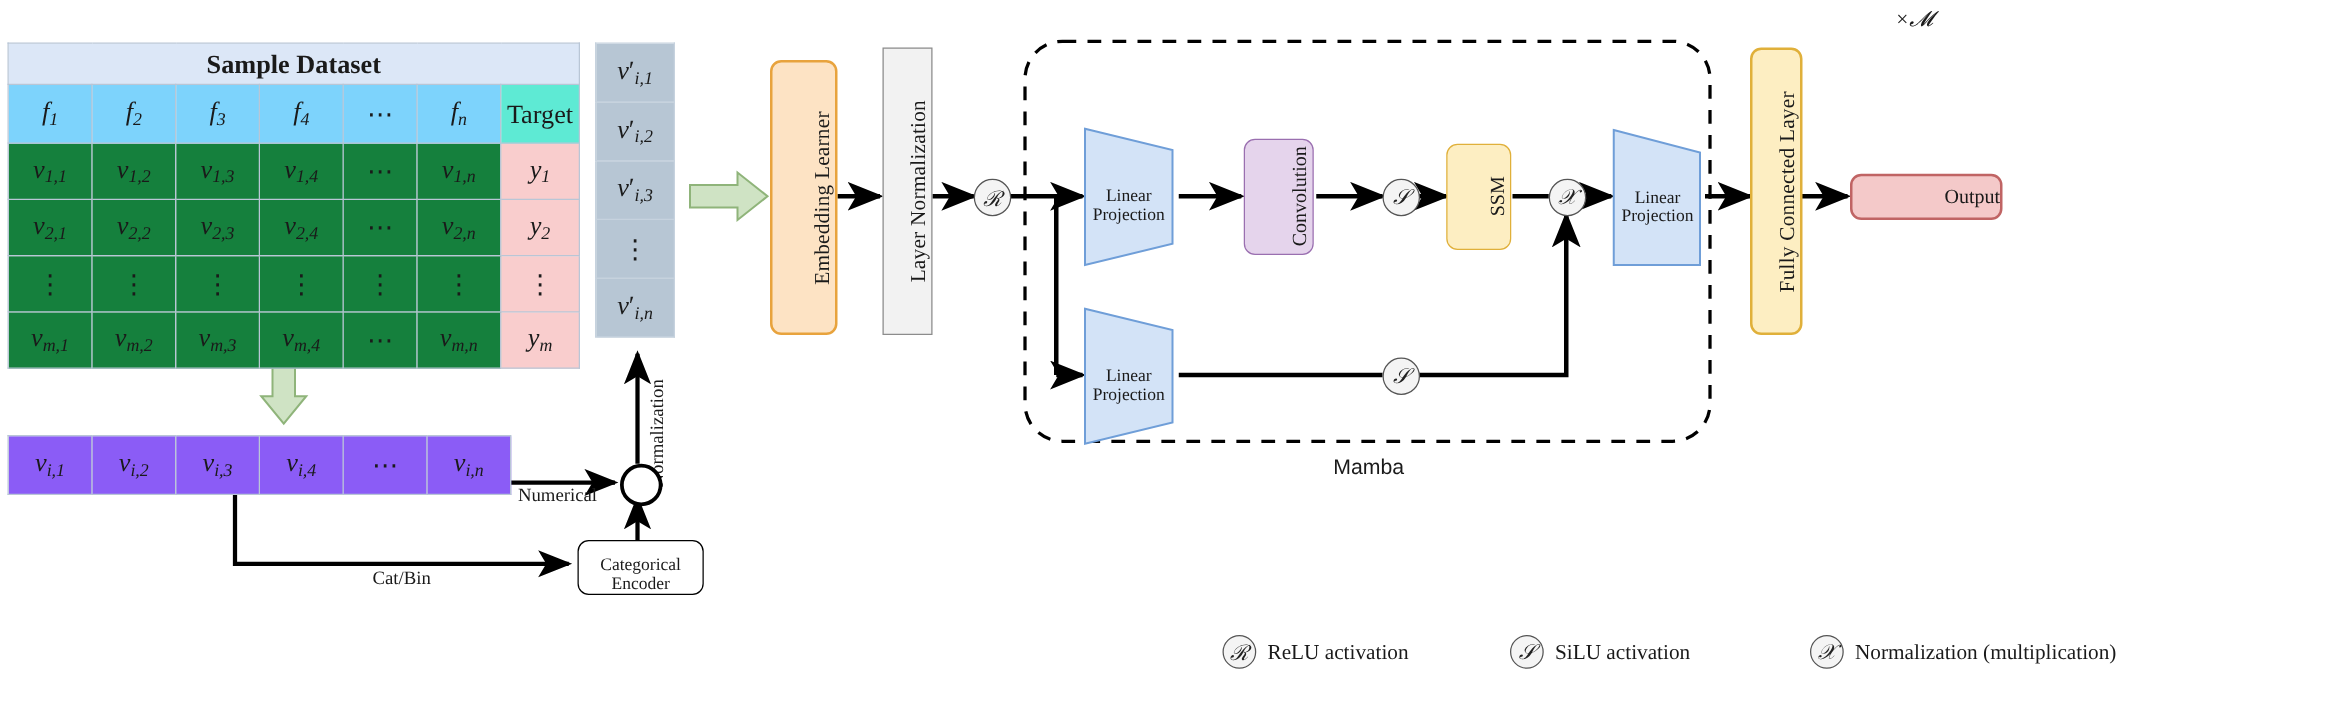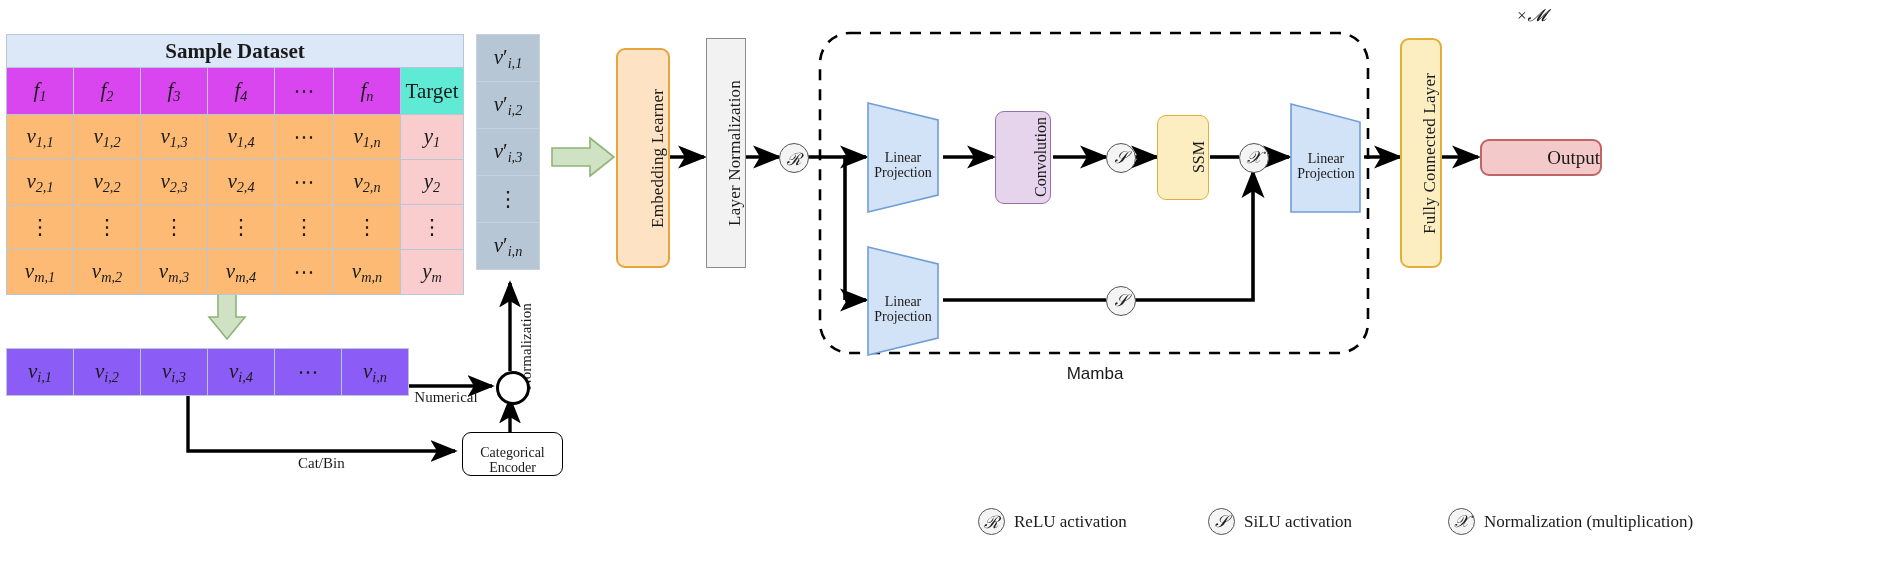--- a/index.html
+++ b/index.html
@@ -7,22 +7,22 @@
        font-family:"Liberation Serif", serif;color:#1a1a1a;}
   .abs{position:absolute;}
   .ctr{display:flex;align-items:center;justify-content:flex-end;text-align:center;}
   .vert{writing-mode:vertical-rl;transform:rotate(180deg);}
 
   
   #dataset-table{left:6px;top:34px;border-collapse:collapse;}
   #dataset-table td{border:1px solid #b9c6d6;padding:0;text-align:center;vertical-align:middle;
                     font-size:21px;height:44px;}
   .ds-title{background:#dce7f7;font-weight:bold;font-size:21px;height:32px !important;}
-  .ds-head{background:#d946ef;height:46px !important;}
-  .ds-cell{background:#fdba74;}
+  .ds-head{background:#7dd3fc;height:46px !important;}
+  .ds-cell{background:#15803d;}
   .ds-target-head{background:#5eead4;font-size:16px;}
   .ds-target{background:#f9cdcd;}
   .w-f{width:66px;}
   .w-dots{width:58px;}
   .w-t{width:62px;}
 
   
   #row-vector{left:6px;top:348px;border-collapse:collapse;}
   #row-vector td{border:1px solid #b9c6d6;background:#8b5cf6;padding:0;text-align:center;
                  vertical-align:middle;font-size:21px;height:46px;width:66px;}
@@ -249,21 +249,21 @@
 <div class="abs circ" style="left:1106px;top:286px;width:28px;height:28px;">𝒮</div>
 
 <div class="abs" style="left:1516px;top:6px;font-size:17px;font-style:italic;">×𝓜</div>
 
 <div class="abs sans" style="left:1040px;top:364px;width:110px;text-align:center;font-size:17px;">Mamba</div>
 
 <div class="abs rbox ctr" style="left:1400px;top:38px;width:42px;height:230px;background:#fdeec2;border-color:#e0b03a;">
   <span class="vert lbl-v">Fully Connected Layer</span>
 </div>
 
-<div class="abs rbox ctr" style="left:1480px;top:139px;width:122px;height:37px;background:#f4c9c9;border-color:#c06464;font-size:19px;">
+<div class="abs rbox ctr" style="left:1480px;top:139px;width:122px;height:37px;background:#f4c9c9;border-color:#c06464;font-size:16px;">
   <span>Output</span>
 </div>
 
 <div class="abs" style="left:978px;top:508px;display:flex;align-items:center;gap:9px;">
   <span class="circ" style="width:25px;height:25px;flex:none;">ℛ</span>
   <span style="font-size:17px;">ReLU activation</span>
 </div>
 
 <div class="abs" style="left:1208px;top:508px;display:flex;align-items:center;gap:9px;">
   <span class="circ" style="width:25px;height:25px;flex:none;">𝒮</span>

